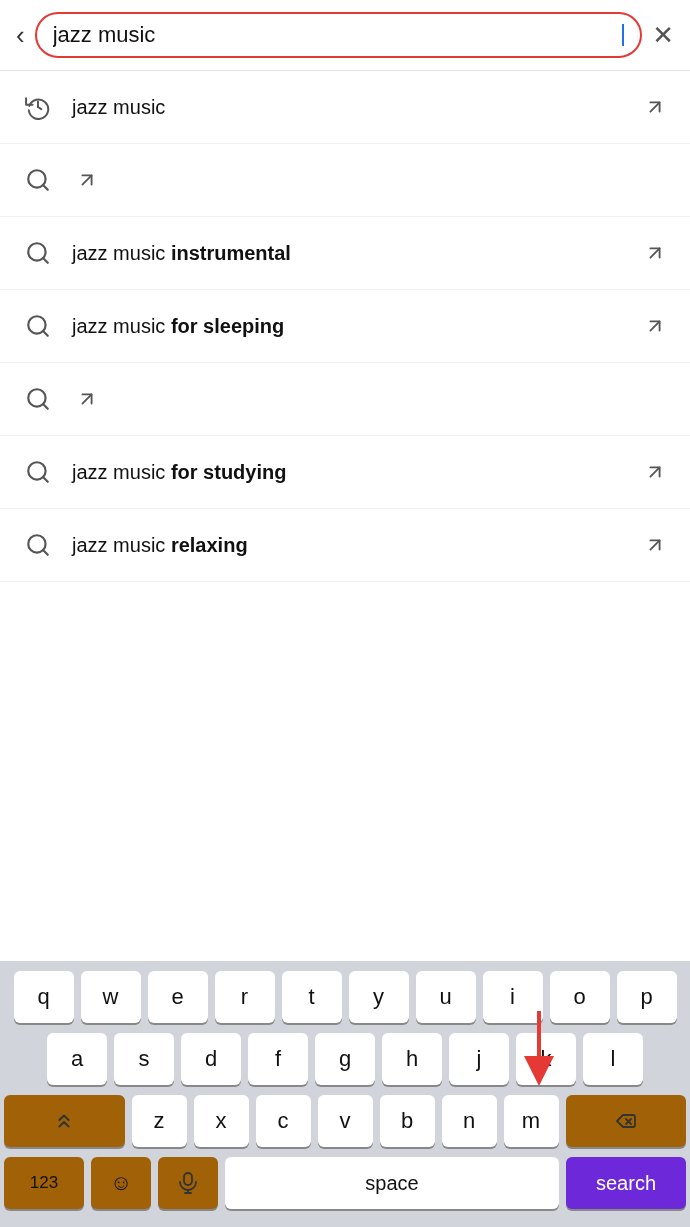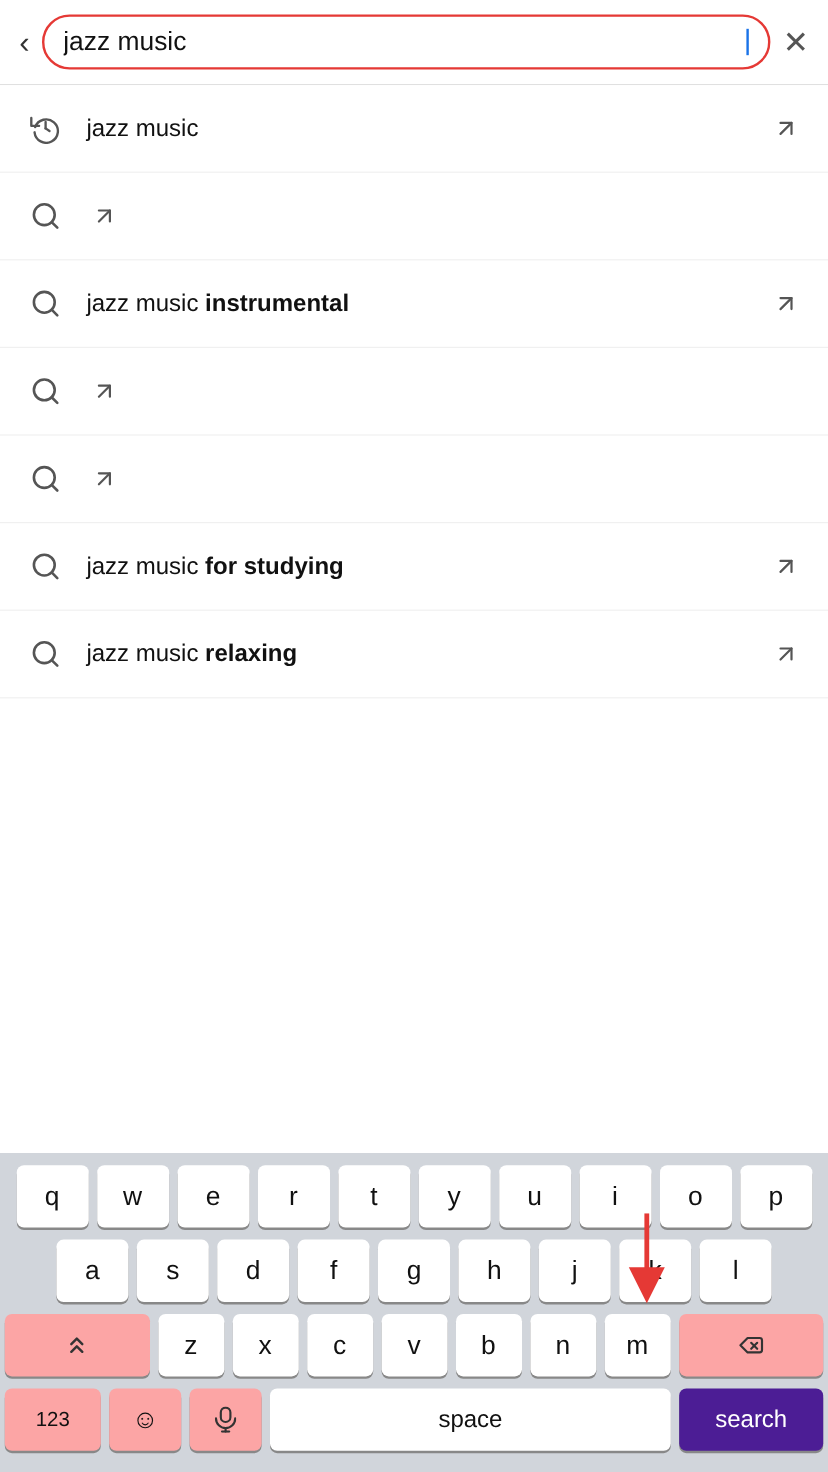--- a/index.html
+++ b/index.html
@@ -135,35 +135,35 @@
       font-size: 22px;
       font-weight: 400;
       color: #111;
       cursor: pointer;
       flex: 1;
       max-width: 60px;
       user-select: none;
       position: relative;
     }
     .key.dark {
-      background: #fca5a5;
+      background: #a16207;
       color: #111;
     }
     .key.wide {
       flex: 2.2;
       max-width: none;
       font-size: 18px;
     }
     .key.space {
       flex: 5;
       max-width: none;
       font-size: 18px;
     }
     .key.search-key {
-      background: #4c1d95;
+      background: #6d28d9;
       color: #fff;
       flex: 2.2;
       max-width: none;
       font-size: 20px;
       font-weight: 500;
     }
     .key.emoji-key {
       font-size: 22px;
     }
     .key.mic-key {
@@ -252,20 +252,21 @@
     </div>
   </div>
 
   <div class="suggestion-item">
     <div class="sug-icon">
       <svg viewBox="0 0 24 24" fill="none" stroke="#555" stroke-width="2" stroke-linecap="round" stroke-linejoin="round">
         <circle cx="11" cy="11" r="8"></circle>
         <line x1="21" y1="21" x2="16.65" y2="16.65"></line>
       </svg>
     </div>
+    <span class="sug-text">jazz music <strong>for sleeping</strong></span>
     <div class="arrow-icon">
       <svg viewBox="0 0 24 24" fill="none" stroke="#555" stroke-width="2" stroke-linecap="round" stroke-linejoin="round">
         <line x1="7" y1="17" x2="17" y2="7"></line>
         <polyline points="7 7 17 7 17 17"></polyline>
       </svg>
     </div>
   </div>
 
   <div class="suggestion-item">
     <div class="sug-icon">

